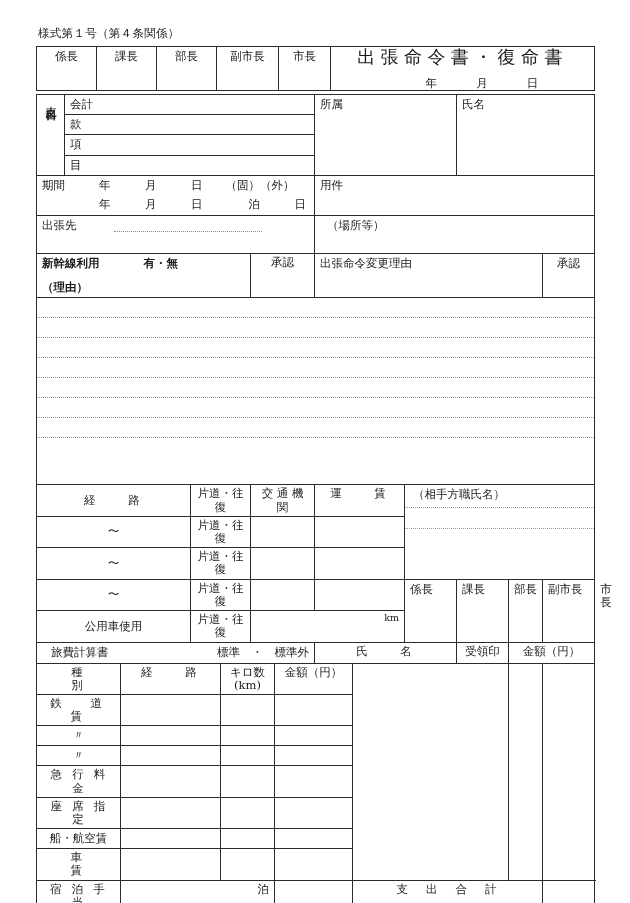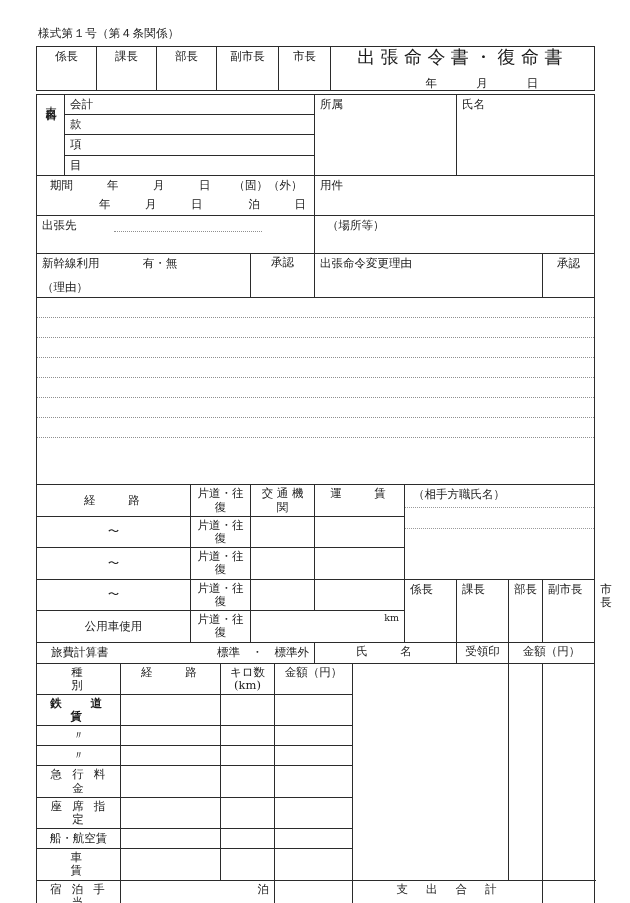--- a/index.html
+++ b/index.html
@@ -189,21 +189,21 @@
           <div class="pad">項</div>
         </td>
       </tr>
       <tr>
         <td colspan="7" style="height:19px;">
           <div class="pad">目</div>
         </td>
       </tr>
 
       <tr>
-        <td colspan="8" class="nbb" style="height:20px;padding-left:8px;">
+        <td colspan="8" class="nbb" style="height:20px;">
           <div class="pad" style="white-space:nowrap;">
             <span>期間</span><span style="display:inline-block;width:34px;"></span><span>年　　　月　　　日　　（固）（外）</span>
           </div>
         </td>
         <td colspan="6" rowspan="2">
           <div class="pad">用件</div>
         </td>
       </tr>
       <tr>
         <td colspan="8" class="nbt" style="height:20px;">
@@ -217,21 +217,21 @@
             <span>出張先</span>
             <span class="inlinedots" style="width:148px; margin-left:34px;"></span>
           </div>
         </td>
         <td colspan="6">
           <div class="pad" style="padding-left:12px;">（場所等）</div>
         </td>
       </tr>
 
       <tr>
-        <td colspan="6" style="height:42px;">
+        <td colspan="6" style="height:42px;font-weight:bold;">
           <div class="pad" style="white-space:nowrap;">
             <span>新幹線利用</span>
             <span style="display:inline-block;width:36px;"></span>
             <span>有・無</span>
           </div>
           <div class="pad" style="padding-top:8px;">（理由）</div>
         </td>
         <td colspan="2" class="ctr mid">
           <div class="cellmid c">承認</div>
         </td>
@@ -371,21 +371,21 @@
         <td colspan="2" class="ctr">
           <div class="cellmid c">金額（円）</div>
         </td>
         <td colspan="3" rowspan="8"></td>
         <td rowspan="8"></td>
         <td colspan="2" rowspan="8"></td>
       </tr>
 
       <tr>
         <td colspan="2" class="ctr" style="height:20px;">
-          <div class="cellmid c sp2" style="padding-left:9px;font-weight:bold;">鉄　道　賃</div>
+          <div class="cellmid c sp2" style="padding-left:9px;">鉄　道　賃</div>
         </td>
         <td colspan="3"></td>
         <td colspan="2"></td>
         <td colspan="2"></td>
       </tr>
 
       <tr>
         <td colspan="2" class="ctr" style="height:20px;">
           <div class="cellmid c">〃</div>
         </td>

